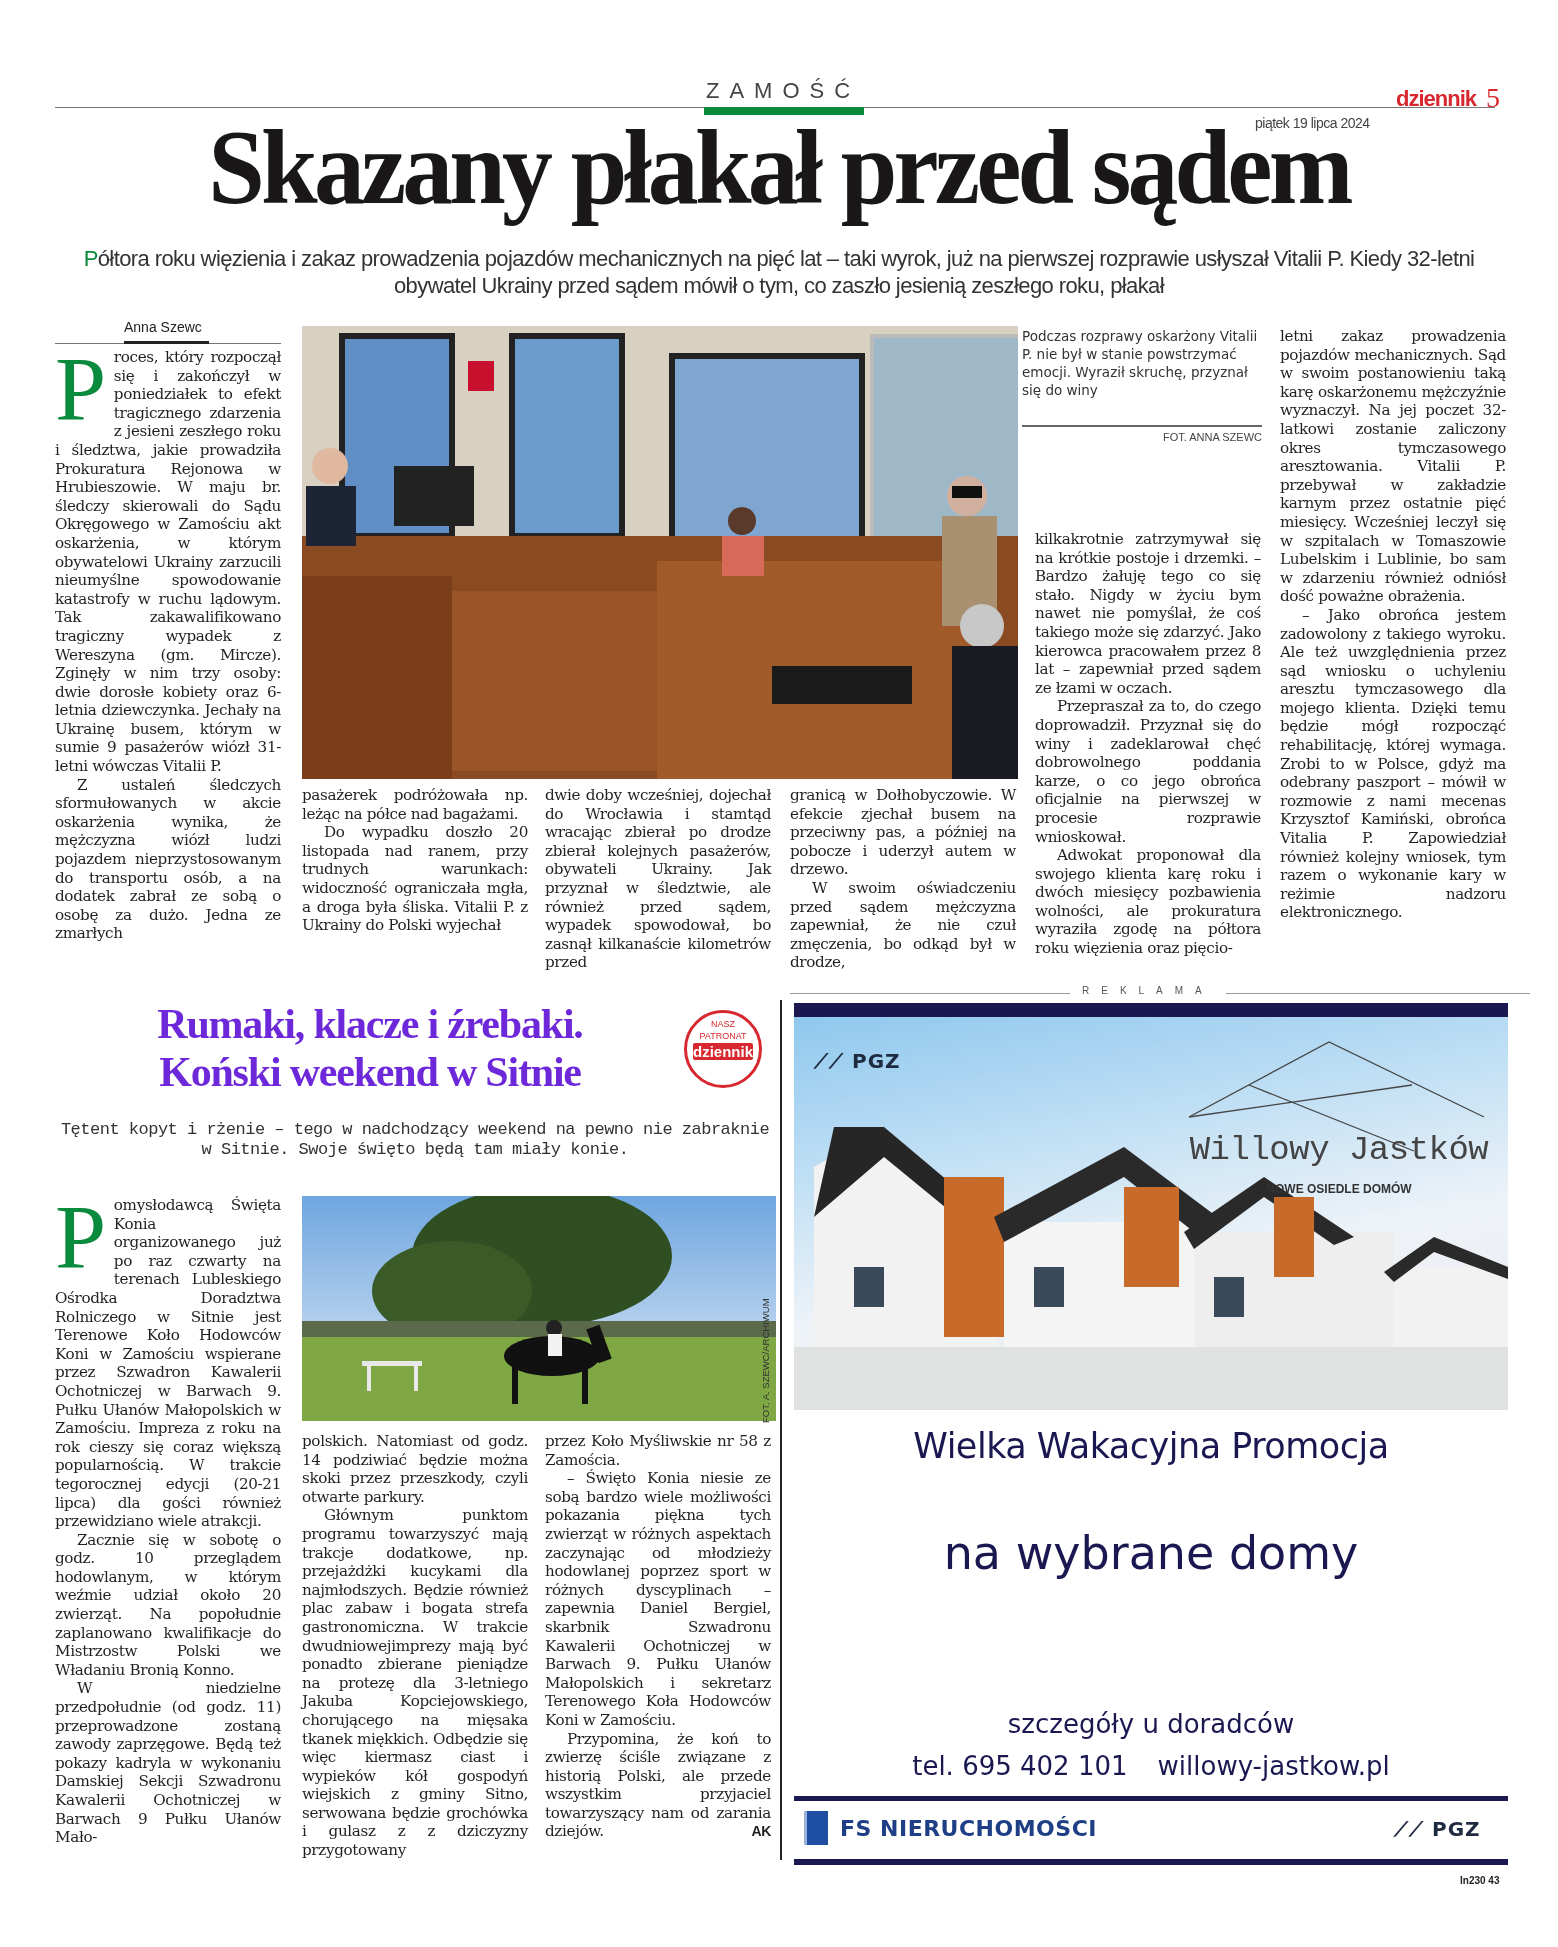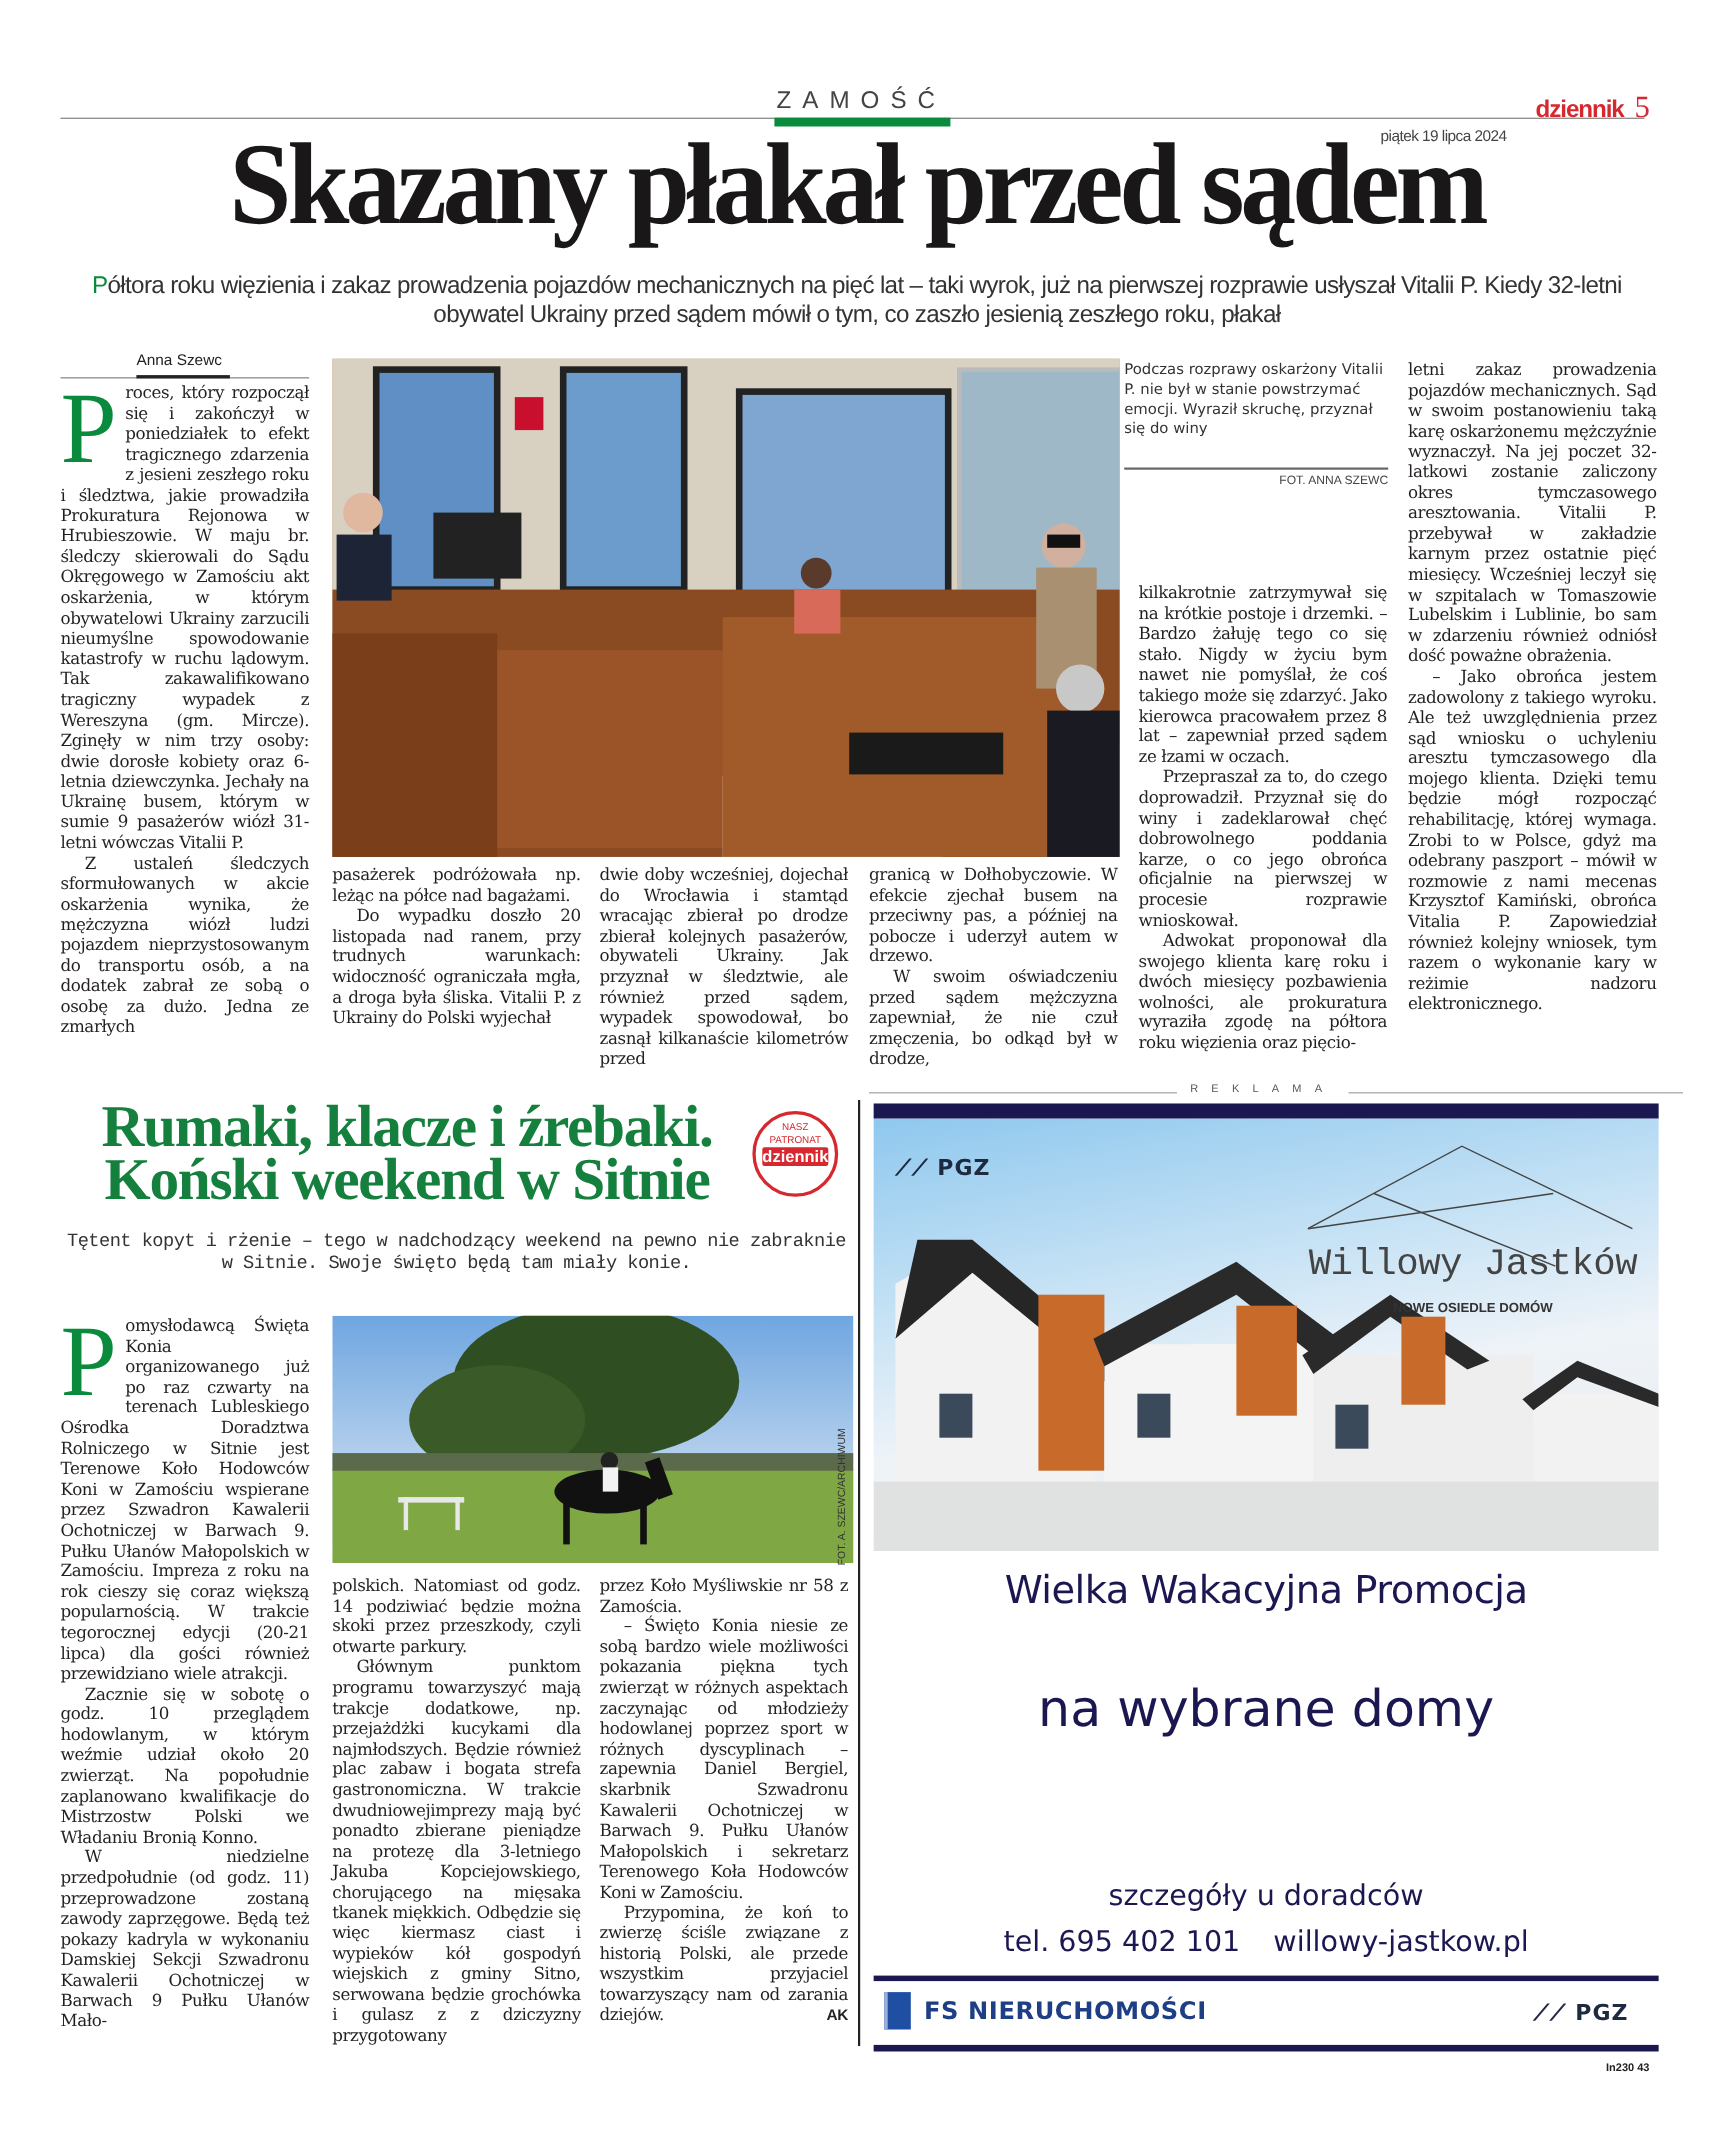--- a/index.html
+++ b/index.html
@@ -76,22 +76,22 @@
 
   .reklama-line { left: 790px; top: 993px; width: 740px; height: 1px; background: #999; }
   .reklama {
     left: 1070px; top: 985px; padding: 0 12px; background: #fff;
     font-family: "Liberation Sans", sans-serif; font-size: 10px; letter-spacing: 12px; color: #555;
   }
 
   
   .h2 {
     left: 60px; top: 1000px; width: 620px; text-align: center;
-    font-family: "Liberation Serif", serif; font-weight: bold; font-size: 54px;
-    line-height: 48px; letter-spacing: -1.2px; color: #15803d;
+    font-family: "Liberation Serif", serif; font-weight: bold; font-size: 42px;
+    line-height: 48px; letter-spacing: -1.2px; color: #6d28d9;
   }
   .badge {
     left: 684px; top: 1010px; width: 78px; height: 78px; border: 3px solid #d7282f; border-radius: 50%;
     text-align: center; font-family: "Liberation Sans", sans-serif; color: #d7282f;
   }
   .badge .b1 { display:block; font-size: 9px; margin-top: 6px; }
   .badge .b2 { display:block; font-size: 9px; margin-top: 2px; }
   .badge .b3 { display:block; font-size: 15px; font-weight: bold; background: #d7282f; color: #fff; margin: 2px 6px 0; border-radius: 2px; line-height: 17px; }
   .lead2 {
     left: 55px; top: 1120px; width: 720px; text-align: center;

